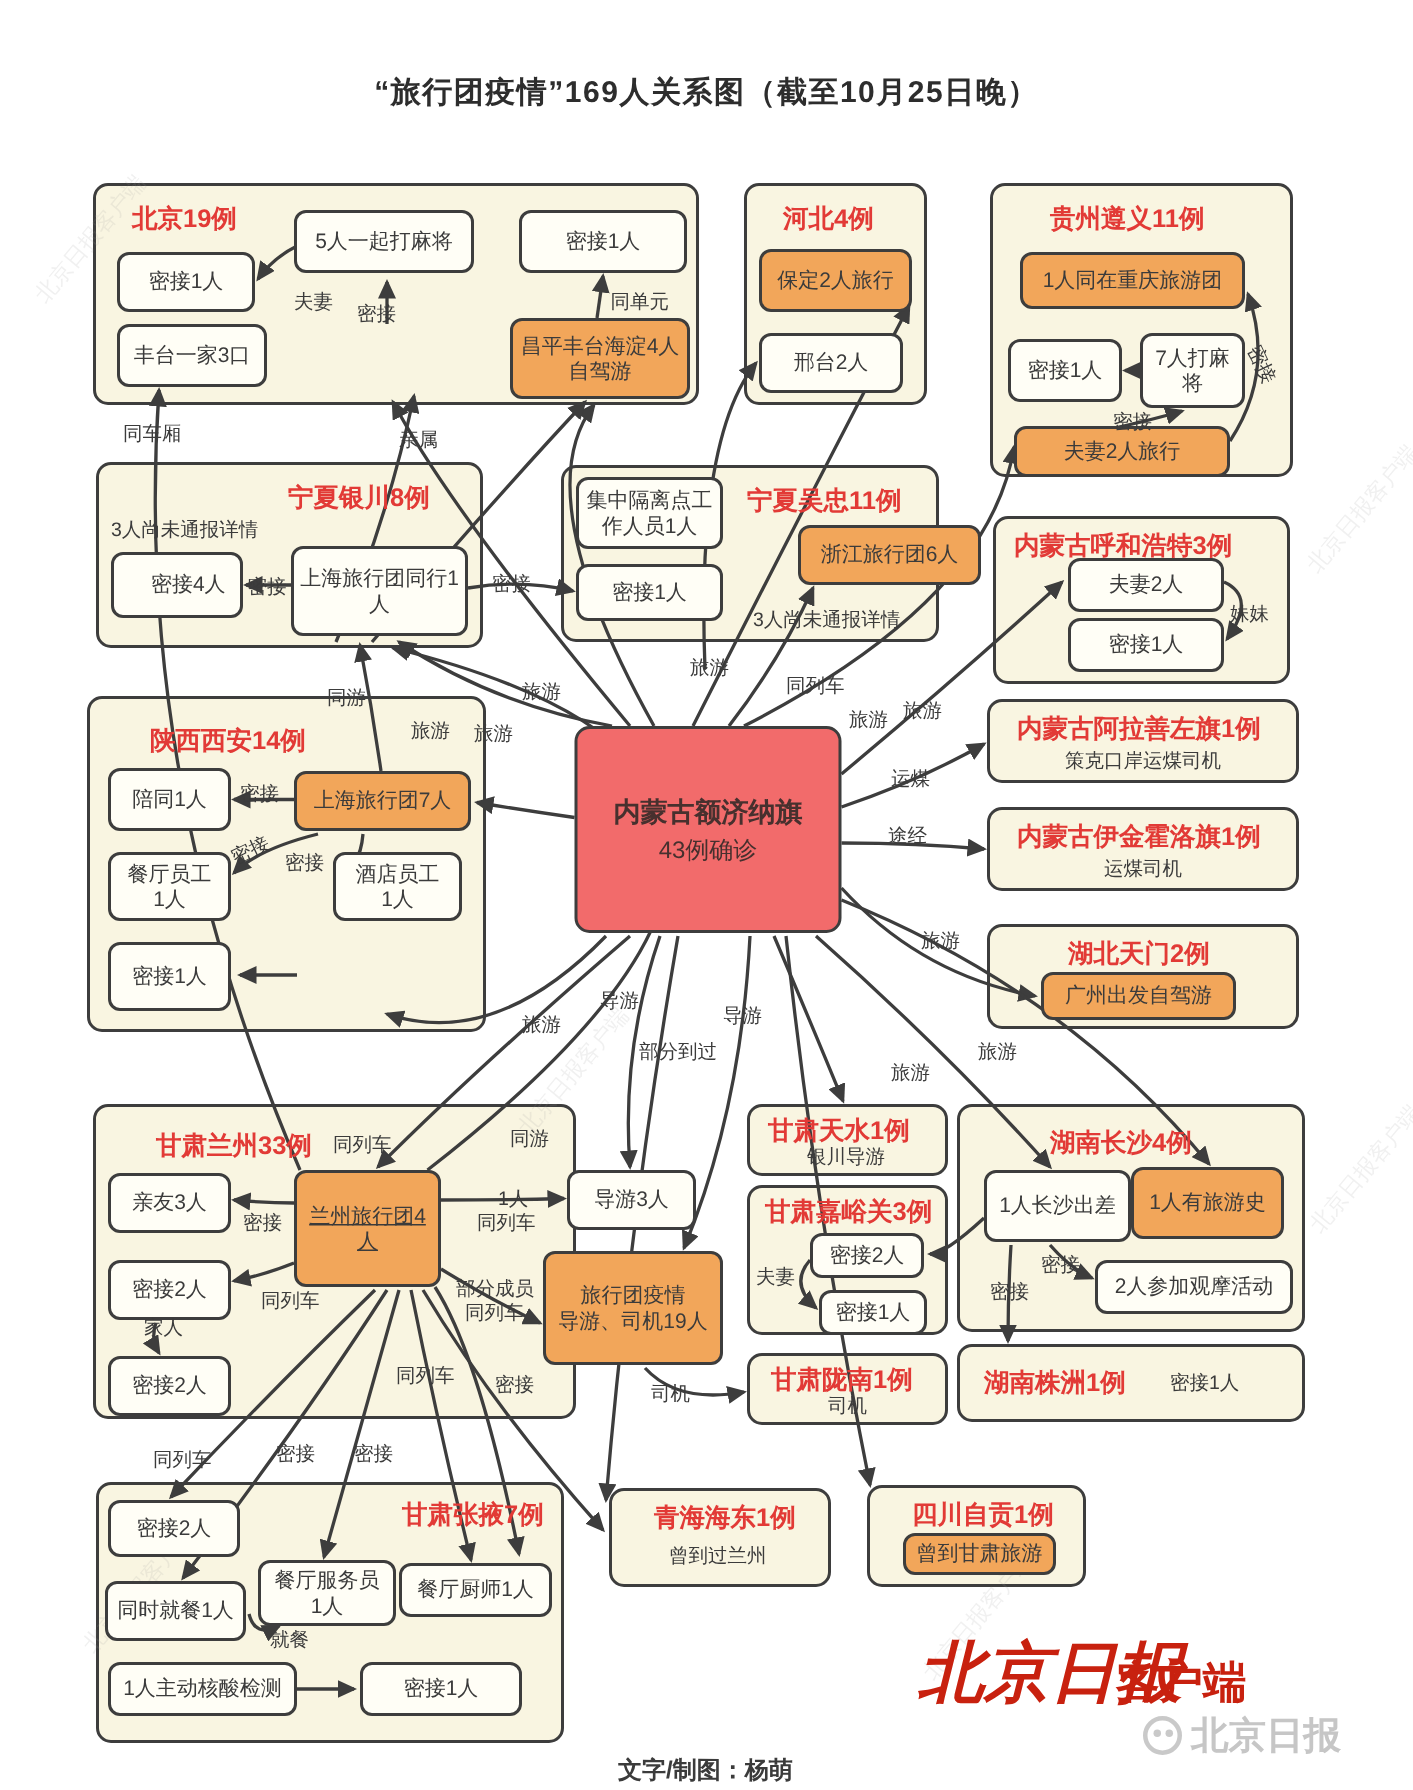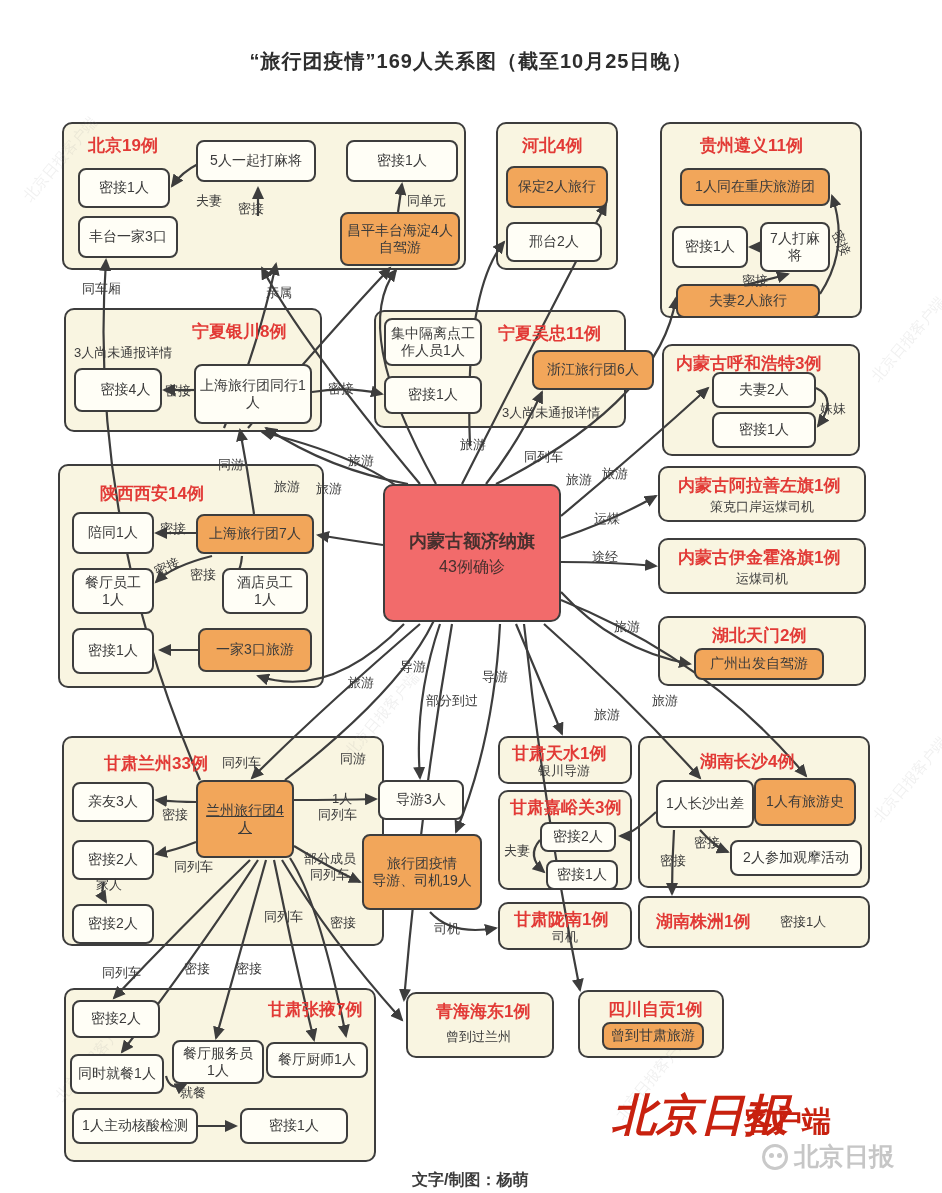--- a/index.html
+++ b/index.html
@@ -152,21 +152,20 @@
     <div class="gtitle" style="left: 712px; top: 624px;">湖北天门2例</div>
     <div class="node orange" style="left: 694px; top: 648px; width: 130px; height: 32px; white-space: pre-line;">广州出发自驾游</div>
     <div class="gtitle" style="left: 100px; top: 482px;">陕西西安14例</div>
     <div class="node" style="left: 72px; top: 512px; width: 82px; height: 42px; white-space: pre-line;">陪同1人</div>
     <div class="node orange" style="left: 196px; top: 514px; width: 118px; height: 40px; white-space: pre-line;">上海旅行团7人</div>
     <div class="node" style="left: 72px; top: 568px; width: 82px; height: 46px; white-space: pre-line;">餐厅员工
 1人</div>
     <div class="node" style="left: 222px; top: 568px; width: 86px; height: 46px; white-space: pre-line;">酒店员工
 1人</div>
     <div class="node" style="left: 72px; top: 628px; width: 82px; height: 46px; white-space: pre-line;">密接1人</div>
-    <div class="node orange" style="left: 198px; top: 628px; width: 114px; height: 44px; white-space: pre-line;">一家3口旅游</div>
     <div class="gtitle" style="left: 104px; top: 752px;">甘肃兰州33例</div>
     <div class="node" style="left: 72px; top: 782px; width: 82px; height: 40px; white-space: pre-line;">亲友3人</div>
     <div class="node orange" style="left: 196px; top: 780px; width: 98px; height: 78px; white-space: pre-line; text-decoration: underline;">兰州旅行团4人</div>
     <div class="node" style="left: 72px; top: 840px; width: 82px; height: 40px; white-space: pre-line;">密接2人</div>
     <div class="node" style="left: 72px; top: 904px; width: 82px; height: 40px; white-space: pre-line;">密接2人</div>
     <div class="gtitle" style="left: 512px; top: 742px;">甘肃天水1例</div>
     <div class="ptext" style="left: 538px; top: 762px;">银川导游</div>
     <div class="gtitle" style="left: 510px; top: 796px;">甘肃嘉峪关3例</div>
     <div class="node" style="left: 540px; top: 822px; width: 76px; height: 30px; white-space: pre-line;">密接2人</div>
     <div class="node" style="left: 546px; top: 860px; width: 72px; height: 30px; white-space: pre-line;">密接1人</div>

